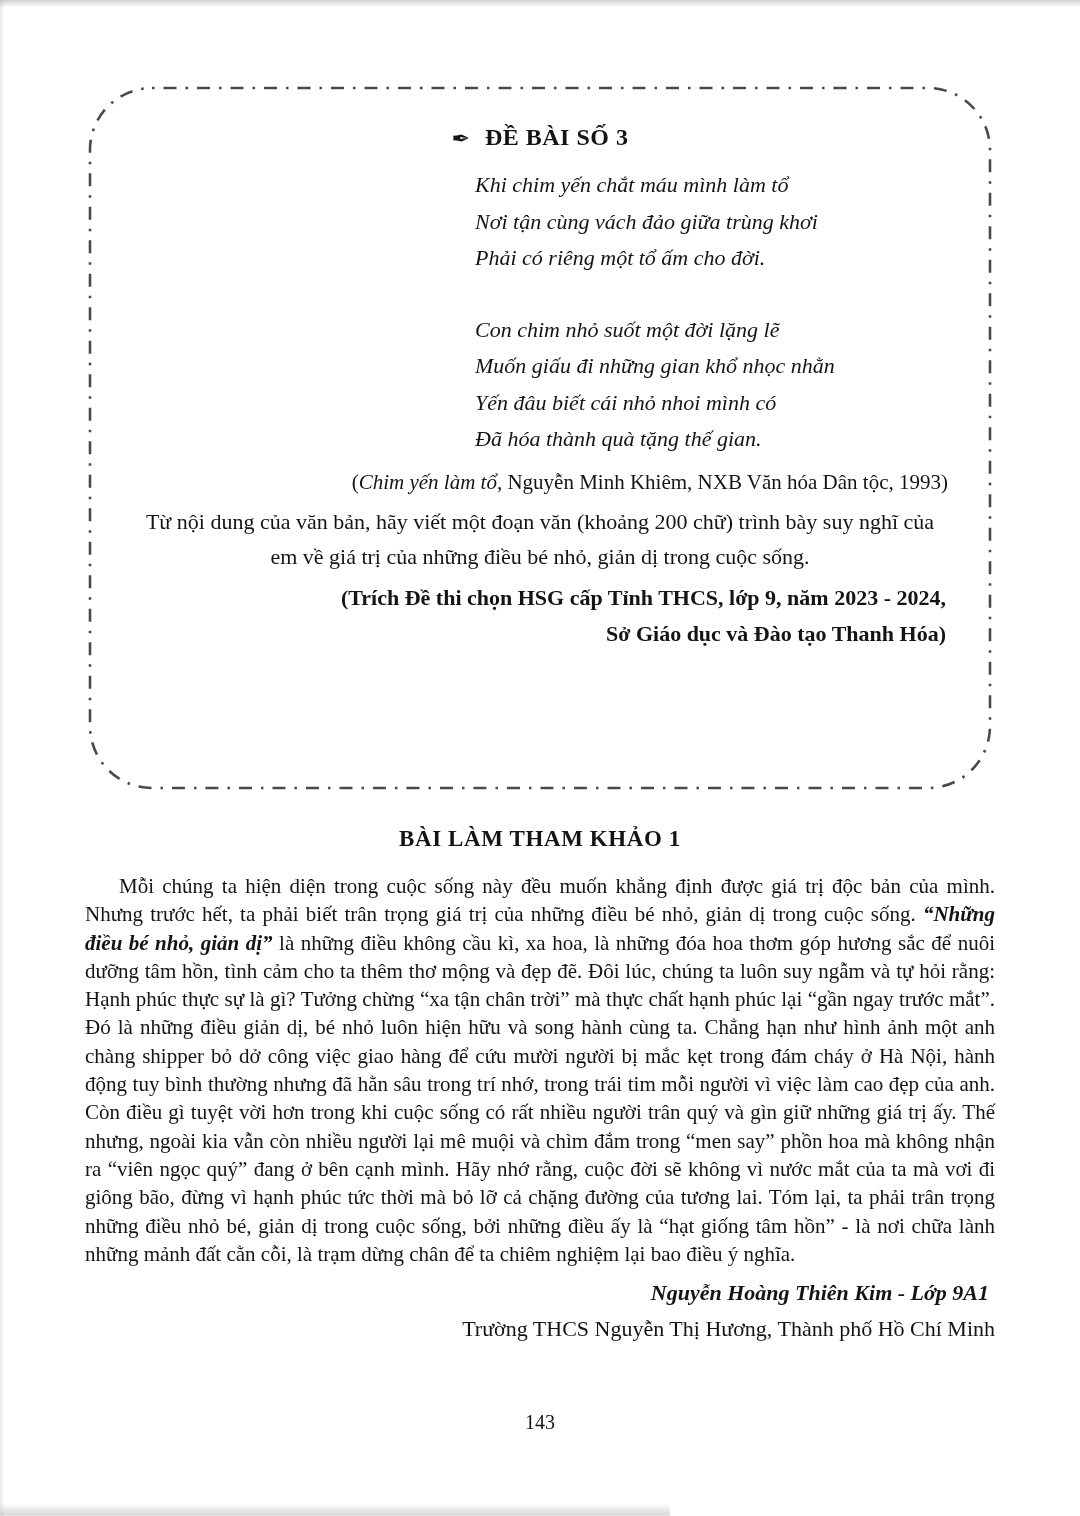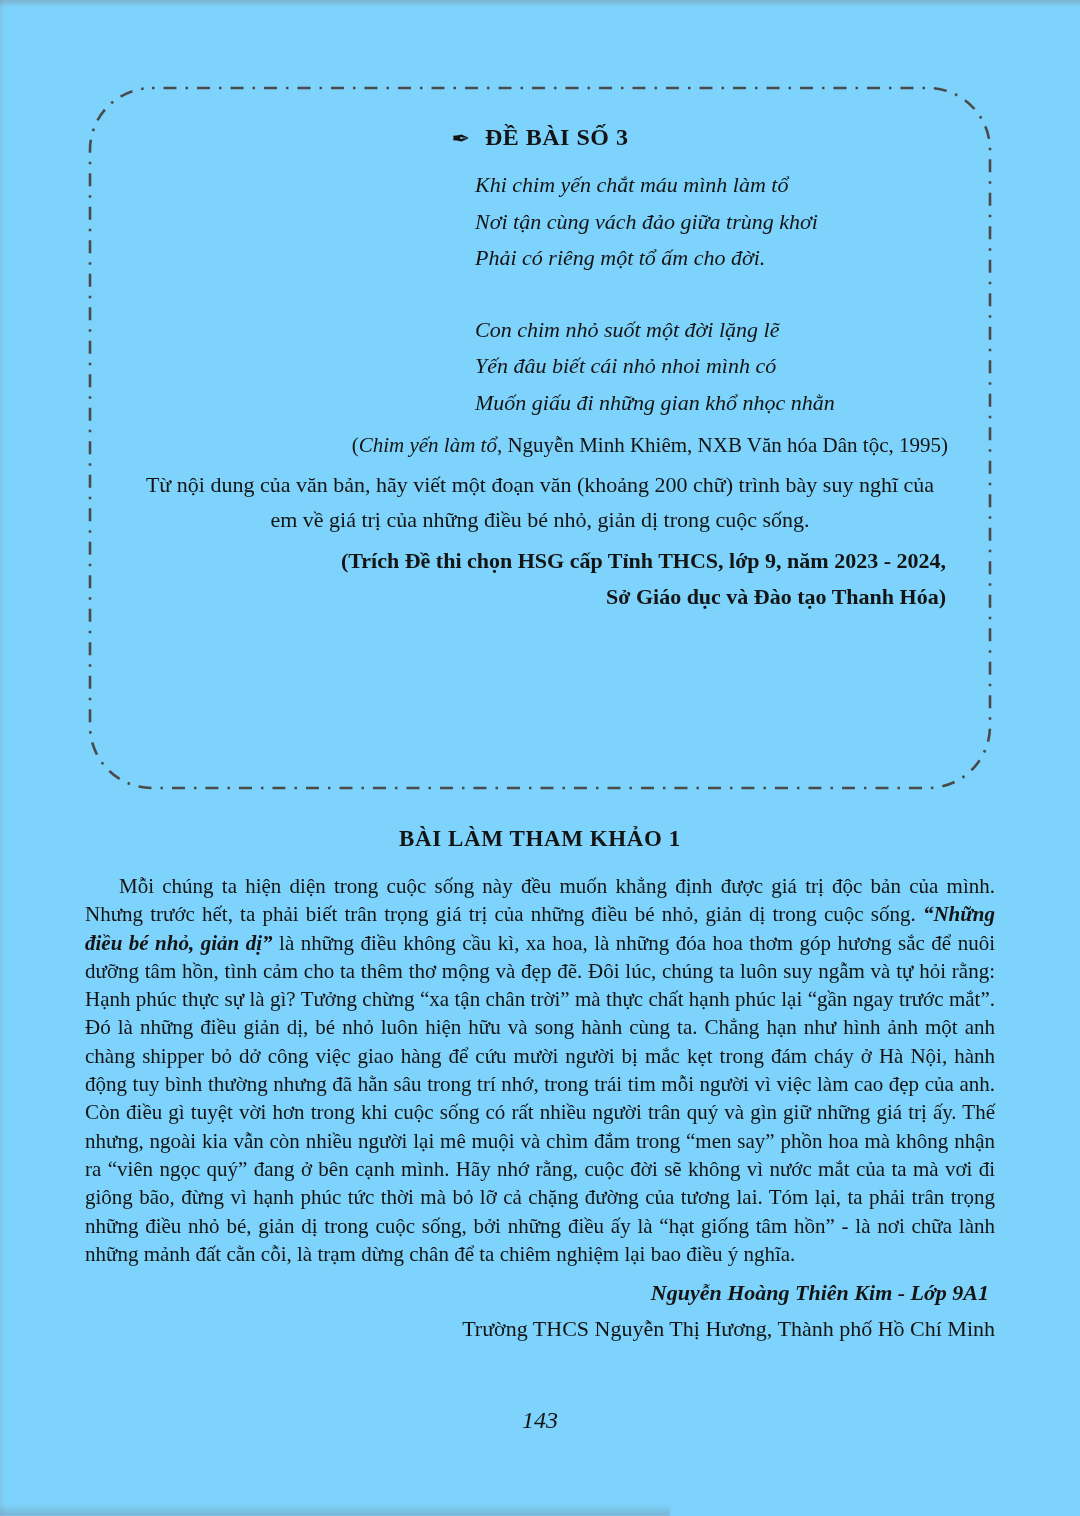--- a/index.html
+++ b/index.html
@@ -2,21 +2,21 @@
 <html><head>
 <meta charset="utf-8">
 <style>
   * { box-sizing: border-box; }
   html, body { margin: 0; padding: 0; background: #d9d9d9; }
   .page {
     position: relative;
     width: 1080px;
     height: 1516px;
     margin: 0 auto;
-    background: #7dd3fc;
+    background: #ffffff;
     color: #141414;
     font-family: "Liberation Serif", "DejaVu Serif", serif;
     overflow: hidden;
   }
   
   .scan-top {
     position: absolute; top: 0; left: 0; right: 0; height: 7px;
     background: linear-gradient(to bottom, rgba(120,120,120,0.35), rgba(120,120,120,0));
     pointer-events: none;
   }
@@ -129,22 +129,21 @@
     text-align: right;
     margin-top: 10px;
     padding-right: 0px;
   }
 
   .page-number {
     position: absolute;
     bottom: 82px;
     left: 0; right: 0;
     text-align: center;
-    font-size: 24px;
-    font-style: italic;
+    font-size: 20px;
   }
 </style>
 </head>
 <body>
 
 <div class="page">
   <div class="scan-top"></div>
   <div class="scan-left"></div>
 
   <div class="exam-box">
@@ -158,26 +157,27 @@
     </div>
 
     <div class="poem">
       <div class="stanza">
         <div class="poem-line">Khi chim yến chắt máu mình làm tổ</div>
         <div class="poem-line">Nơi tận cùng vách đảo giữa trùng khơi</div>
         <div class="poem-line">Phải có riêng một tổ ấm cho đời.</div>
       </div>
       <div class="stanza">
         <div class="poem-line">Con chim nhỏ suốt một đời lặng lẽ</div>
+        <div class="poem-line">Muốn giấu đi những gian khổ nhọc nhằn</div>
         <div class="poem-line">Yến đâu biết cái nhỏ nhoi mình có</div>
-        <div class="poem-line">Muốn giấu đi những gian khổ nhọc nhằn</div>
+        <div class="poem-line">Đã hóa thành quà tặng thế gian.</div>
       </div>
     </div>
 
-    <div class="citation"><span>(</span><span class="work">Chim yến làm tổ</span><span>, Nguyễn Minh Khiêm, NXB Văn hóa Dân tộc, 1995)</span></div>
+    <div class="citation"><span>(</span><span class="work">Chim yến làm tổ</span><span>, Nguyễn Minh Khiêm, NXB Văn hóa Dân tộc, 1993)</span></div>
 
     <div class="prompt">Từ nội dung của văn bản, hãy viết một đoạn văn (khoảng 200 chữ) trình bày suy nghĩ của em về giá trị của những điều bé nhỏ, giản dị trong cuộc sống.</div>
 
     <div class="source">
       <div>(Trích Đề thi chọn HSG cấp Tỉnh THCS, lớp 9, năm 2023 - 2024,</div>
       <div>Sở Giáo dục và Đào tạo Thanh Hóa)</div>
     </div>
   </div>
 
   <div class="essay">

